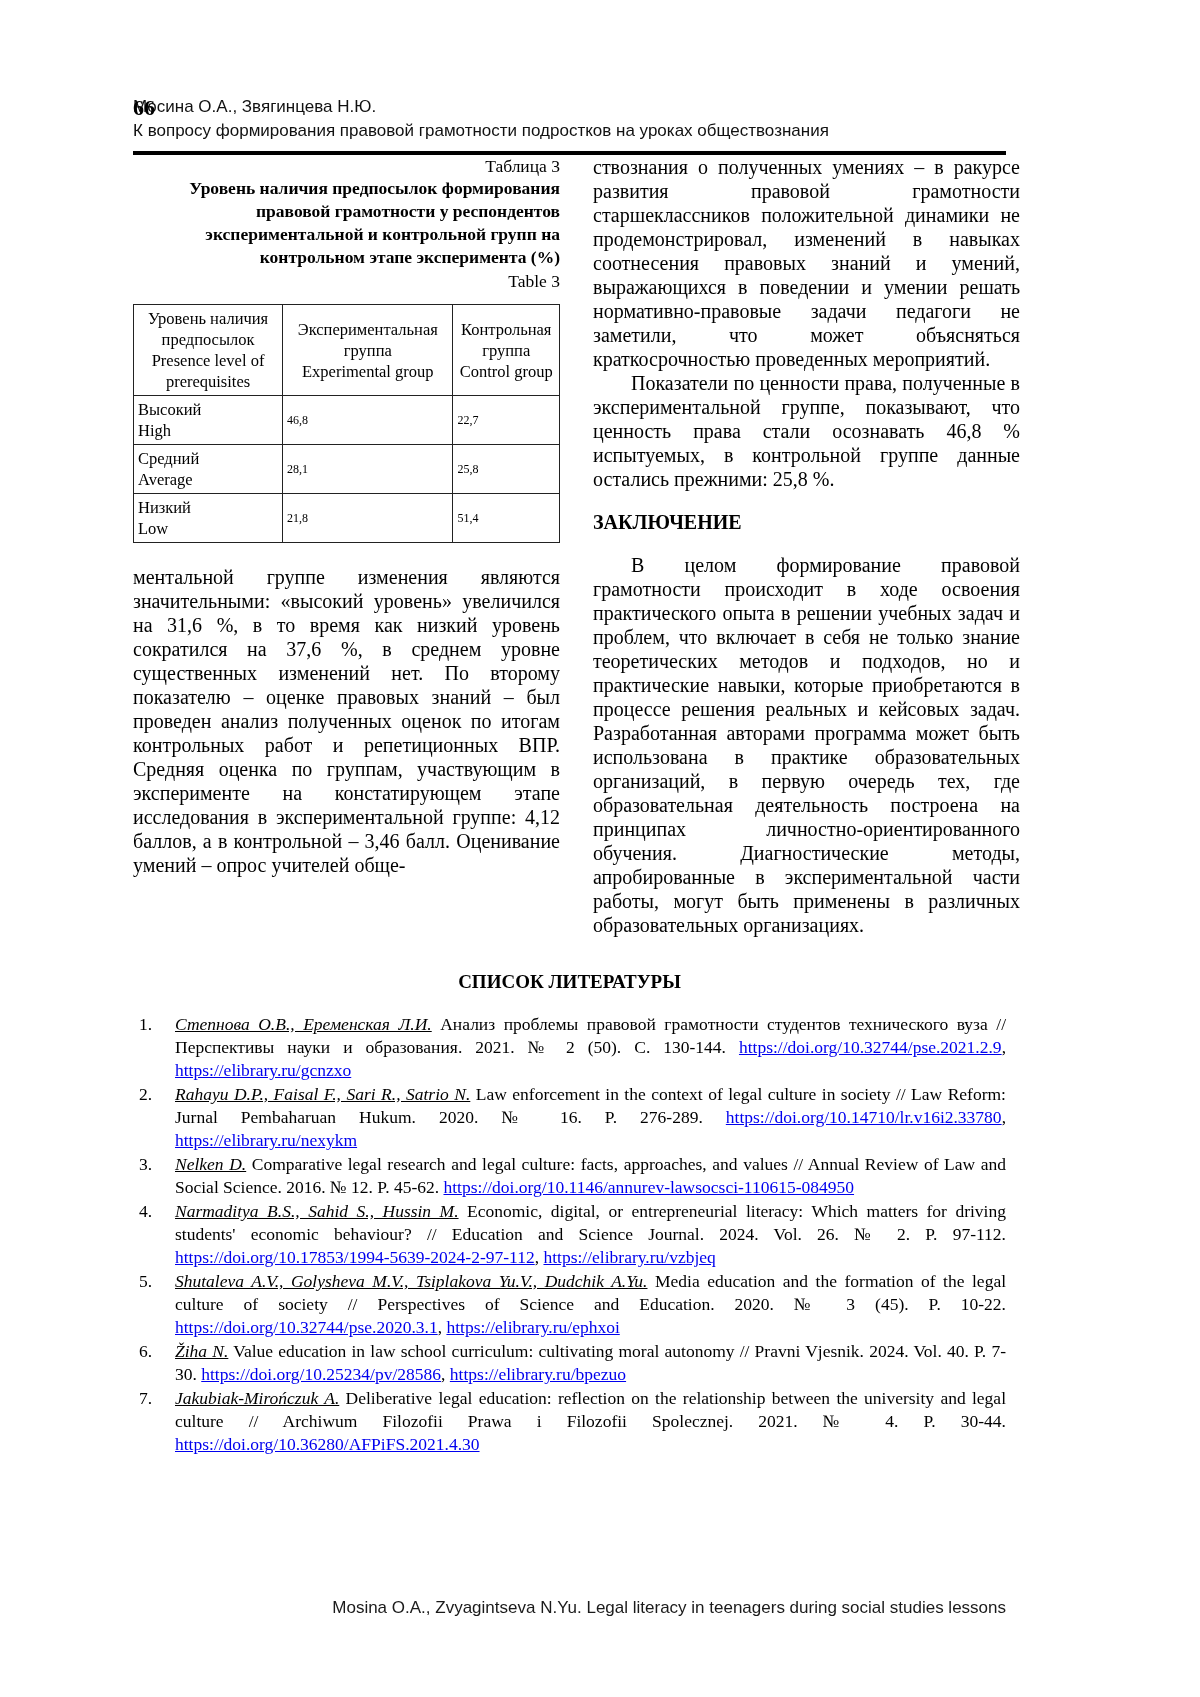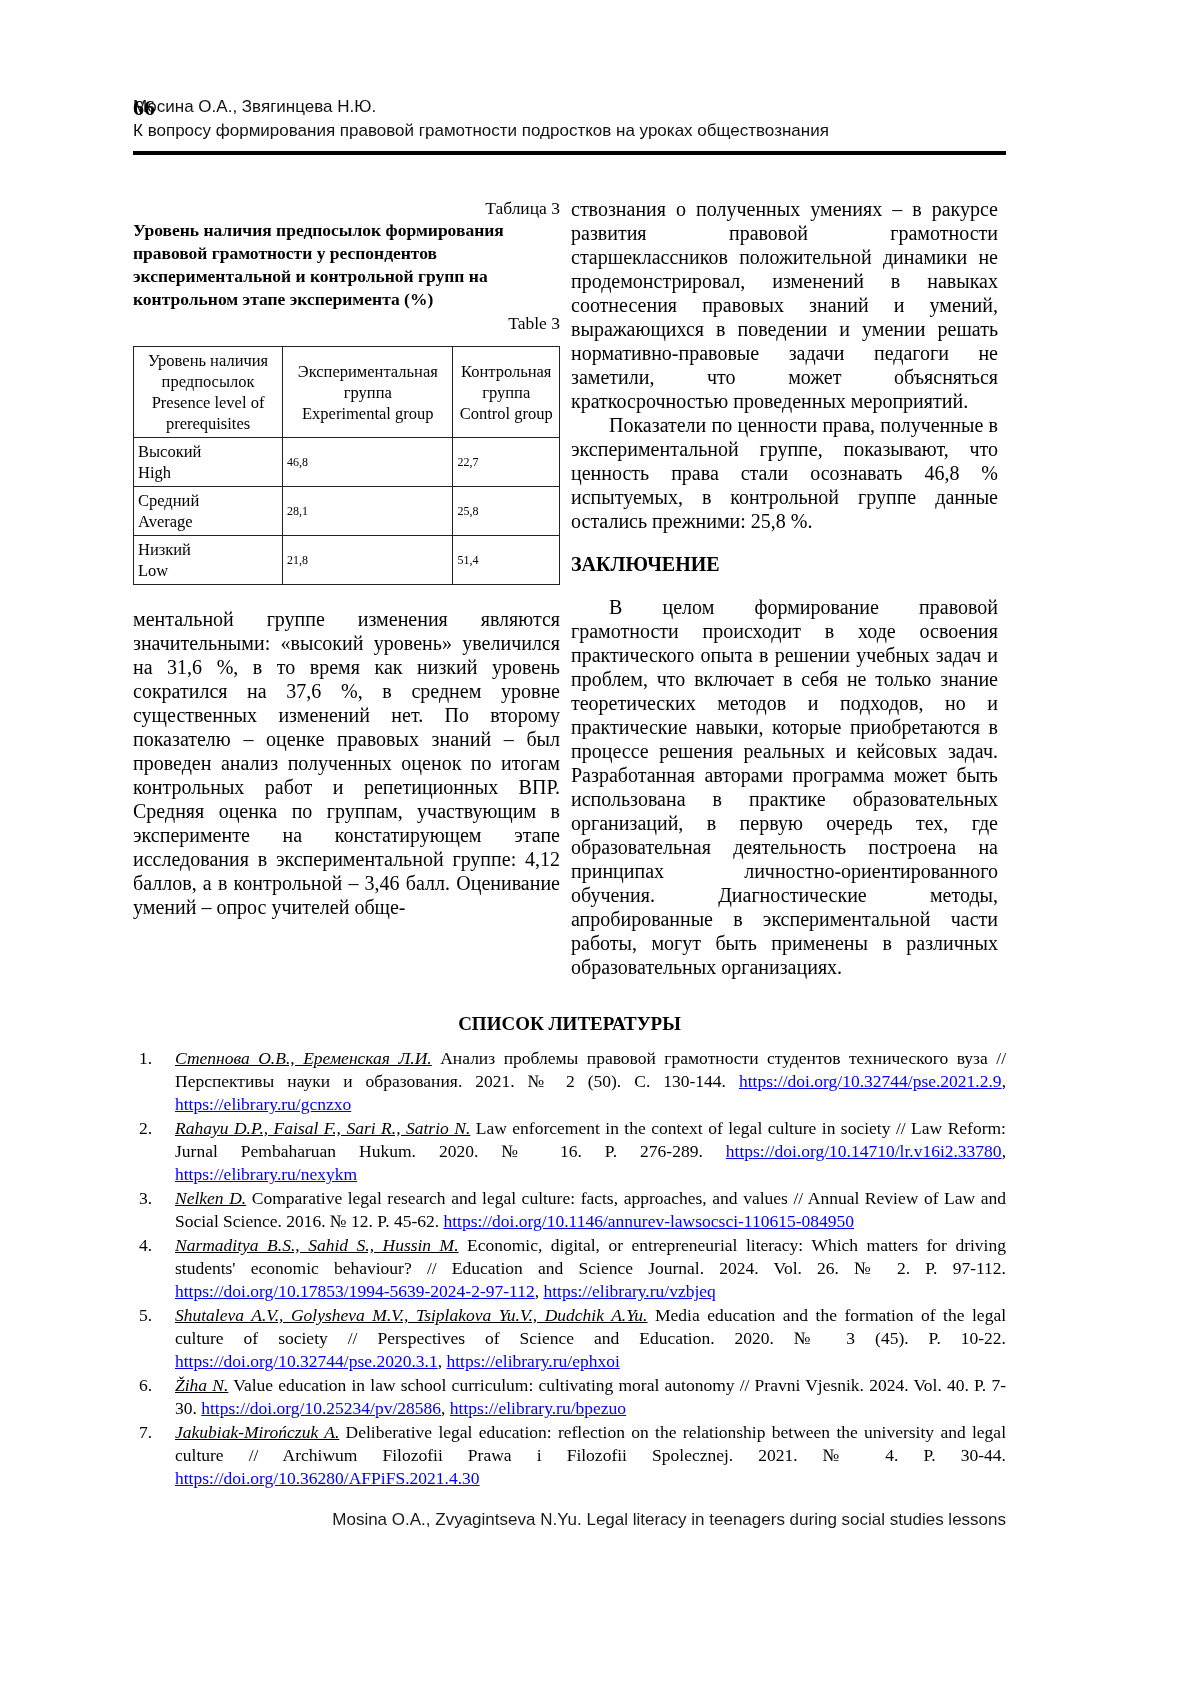--- a/index.html
+++ b/index.html
@@ -17,26 +17,26 @@
     position:absolute; left:0; top:0;
     font-family:"Liberation Serif", serif; font-weight:bold; font-size:22px;
   }
   .header-right {
     text-align:left; font-family:"Liberation Sans", sans-serif;
     font-size:17px; line-height:24px; color:#111;
   }
   .header-rule { border-bottom:4px solid #000; margin-top:8px; }
 
   
-  .columns { display:flex; gap:11px; margin-top:42px; }
+  .columns { display:flex; gap:33px; }
   .col { width:427px; flex:none; }
 
   .tbl-label { text-align:right; font-size:17.5px; line-height:22px; }
   .tbl-title {
-    text-align:left; font-weight:bold; font-size:17.5px; line-height:23px;
+    text-align:right; font-weight:bold; font-size:17.5px; line-height:23px;
     margin-bottom:1px;
   }
 
   table.data-table {
     width:100%; border-collapse:collapse; margin-top:12px;
     font-size:16.5px; line-height:21px;
   }
   table.data-table th, table.data-table td {
     border:1.5px solid #222; padding:3px 4px; font-weight:normal;
     vertical-align:middle;
@@ -53,32 +53,32 @@
   }
   .left-paragraph { margin-top:22px; }
   .indent { text-indent:38px; }
   .conclusion-heading {
     font-weight:bold; font-size:20px; margin:20px 0 19px;
   }
 
   
   .refs-heading {
     text-align:center; font-weight:bold; font-size:19px;
-    margin-top:34px; margin-bottom:12px;
+    margin-top:34px; margin-bottom:20px;
   }
   ol.refs { list-style:none; font-size:17.5px; line-height:23px; }
   li.ref { display:flex; margin-bottom:1px; }
   .ref-num { width:42px; flex:none; padding-left:6px; }
   .ref-body { flex:1; text-align:justify; }
   .ref-body a { color:#0000EE; text-decoration:underline; }
   .ref-authors { font-style:italic;text-decoration:underline; }
 
   
   .footer {
-    position:absolute; left:133px; right:194px; top:1510px;
+    position:absolute; left:133px; right:194px; top:1598px;
     text-align:right; font-family:"Liberation Sans", sans-serif;
     font-size:17px; color:#1a1a1a;
   }
 </style>
 </head>
 <body>
 
 <div class="page">
 
   <div class="header">

